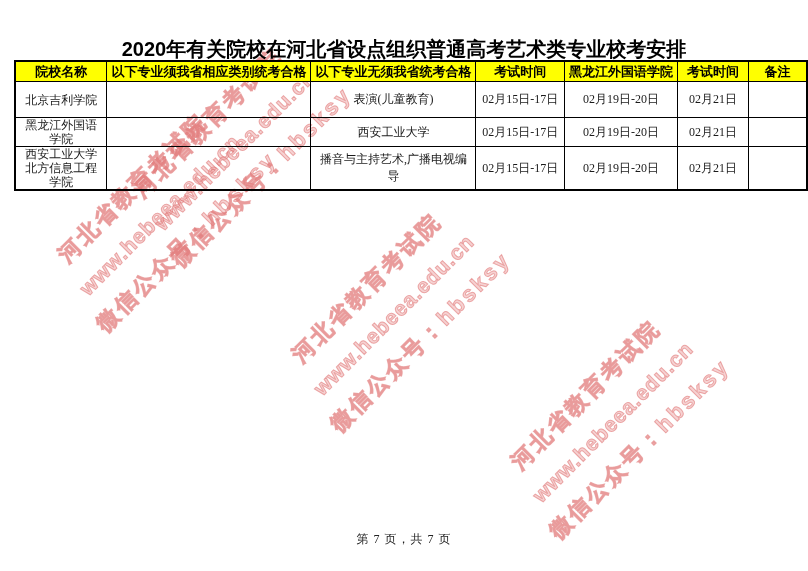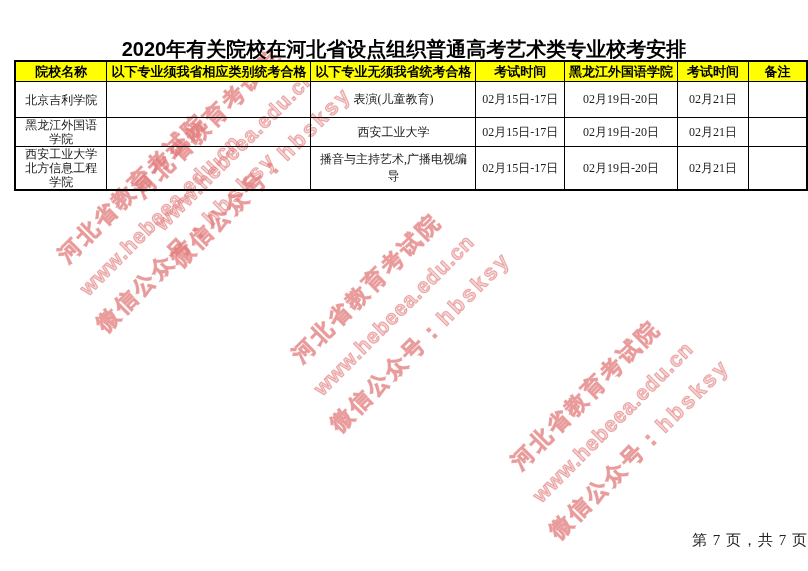--- a/index.html
+++ b/index.html
@@ -103,23 +103,23 @@
   .cell-left   { text-align: center; }
   .college-line { display: block; }
   .college-line:empty { display: none; }
 
   
   .page-footer {
     position: absolute;
     left: 0;
     top: 531px;
     width: 808px;
-    text-align: right;
+    text-align: center;
     font-family: "Liberation Serif", serif;
-    font-size: 15px;
+    font-size: 12px;
     color: #222222;
     z-index: 2;
     letter-spacing: 1px;
   }
 </style>
 </head>
 <body>
 
 <div class="page">
 

